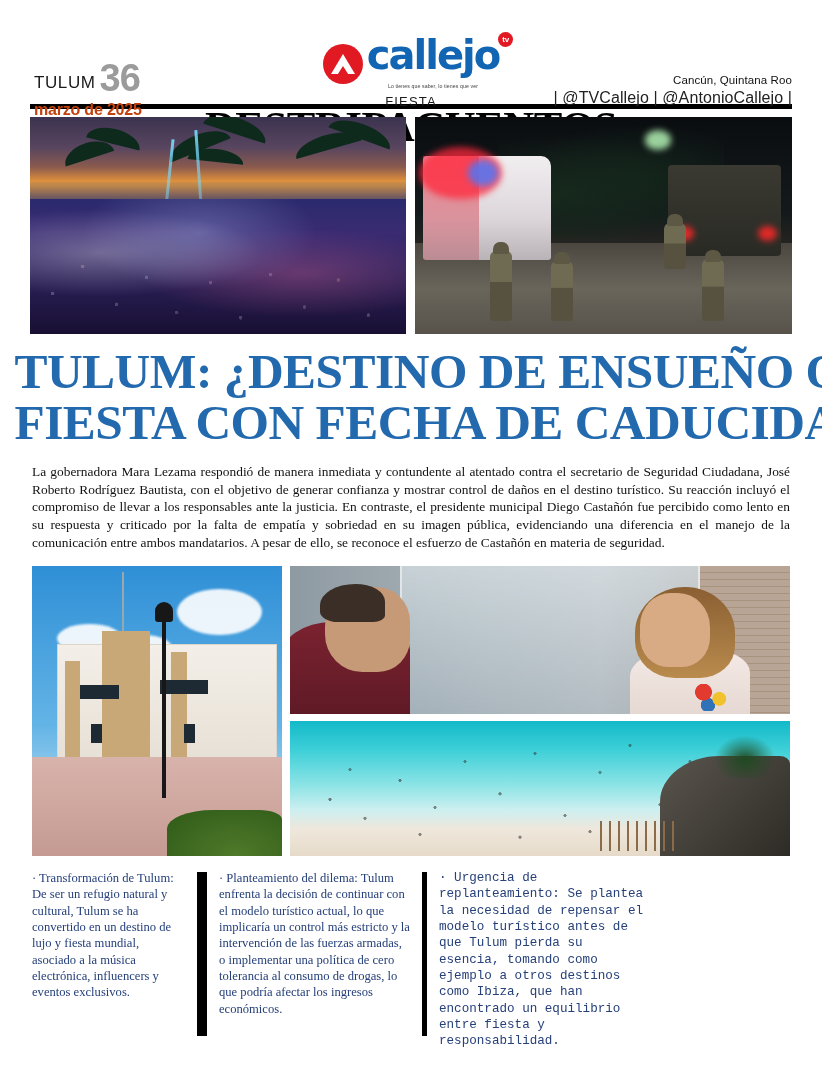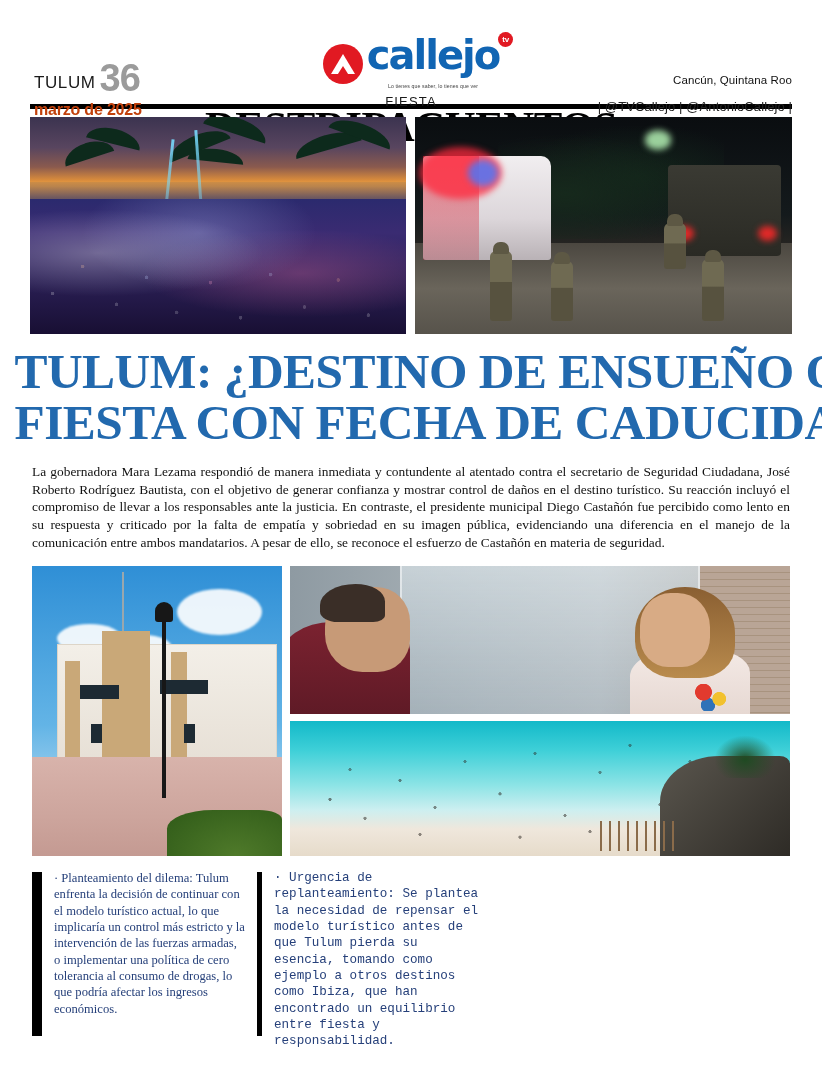--- a/index.html
+++ b/index.html
@@ -103,21 +103,21 @@
 
   
   .siteblock{
     position:absolute; right:30px; top:74px; text-align:right;
     font-family:"Liberation Sans", sans-serif;
   }
   .site-city{ font-size:11.5px; color:#111; letter-spacing:0.1px; }
   .site-url{ font-size:21px; font-weight:700; letter-spacing:-0.4px; margin-top:2px; }
   .site-url .u-blue{ color:#2f72b8; }
   .site-url .u-dark{ color:#333; }
-  .site-handles{ font-size:13px; color:#222; margin-top:13px; letter-spacing:0.1px;text-align:right; }
+  .site-handles{ font-size:16px; color:#222; margin-top:3px; letter-spacing:0.1px;text-align:right; }
 
   .rule{
     height:5px;background:#000;margin:0 30px;
   }
 
   
   .toprow{
     display:flex; gap:9px; margin:8px 30px 0 30px;
   }
   .photo{ position:relative; overflow:hidden; background:#222; }
@@ -425,20 +425,21 @@
         <div class="b-water"></div>
         <div class="b-people"></div>
         <div class="b-rock"></div>
         <div class="b-palm"></div>
         <div class="b-pier"></div>
       </div>
     </div>
   </div>
 
   <div class="colsrow">
+    <div class="bcol c1">· Transformación de Tulum: De ser un refugio natural y cultural, Tulum se ha convertido en un destino de lujo y fiesta mundial, asociado a la música electrónica, influencers y eventos exclusivos.</div>
     <div class="divider"></div>
     <div class="divider"></div>
     <div class="bcol c3">· Planteamiento del dilema: Tulum enfrenta la decisión de continuar con el modelo turístico actual, lo que implicaría un control más estricto y la intervención de las fuerzas armadas, o implementar una política de cero tolerancia al consumo de drogas, lo que podría afectar los ingresos económicos.</div>
     <div class="divider"></div>
     <div class="bcol c4">· Urgencia de replanteamiento: Se plantea la necesidad de repensar el modelo turístico antes de que Tulum pierda su esencia, tomando como ejemplo a otros destinos como Ibiza, que han encontrado un equilibrio entre fiesta y responsabilidad.</div>
   </div>
 
 </div>
 
 </body></html>

